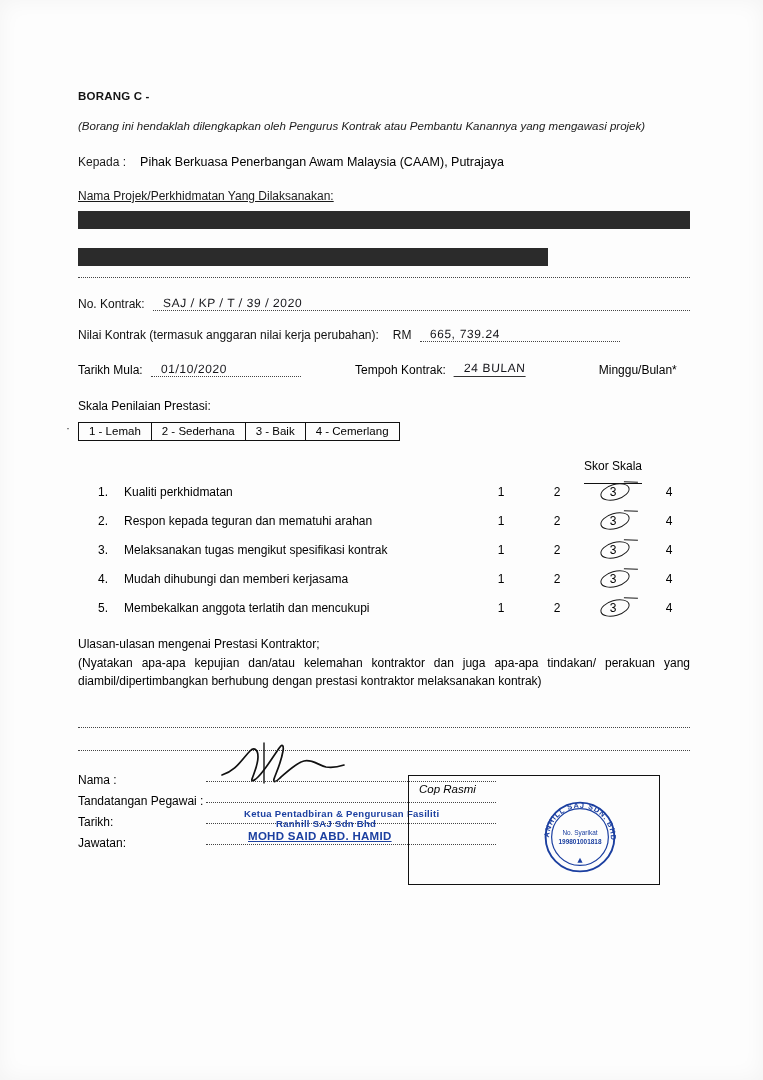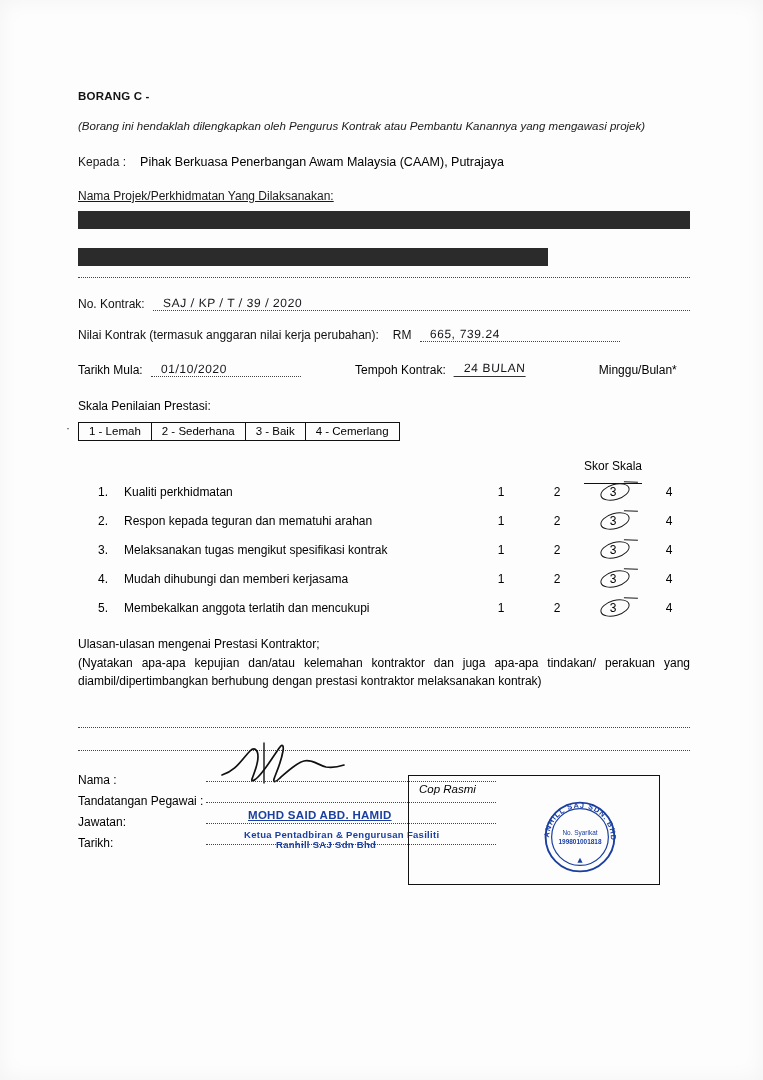--- a/index.html
+++ b/index.html
@@ -488,33 +488,33 @@
       </div>
 
       <div class="sig-row">
         <div class="lbl">Tandatangan Pegawai :</div>
         <div class="fill2">
             <div class="dotline"></div>
           </div>
       </div>
 
       <div class="sig-row">
-        <div class="lbl">Jawatan:</div>
-        <div class="fill2">
-          <div class="dotline"></div>
-          <span class="blue name">MOHD SAID ABD. HAMID</span>
-        </div>
-      </div>
-
-      <div class="sig-row">
         <div class="lbl">Tarikh:</div>
         <div class="fill2">
           <div class="dotline"></div>
           <span class="blue pos1">Ketua Pentadbiran &amp; Pengurusan Fasiliti</span>
           <span class="blue pos2">Ranhill SAJ Sdn Bhd</span>
+        </div>
+      </div>
+
+      <div class="sig-row">
+        <div class="lbl">Jawatan:</div>
+        <div class="fill2">
+          <div class="dotline"></div>
+          <span class="blue name">MOHD SAID ABD. HAMID</span>
         </div>
       </div>
 
       <div class="cop-box">
         <div class="cap">Cop Rasmi</div>
 
         <svg class="stamp" viewBox="0 0 100 100">
           <defs>
             <path id="arcTop" d="M 14,52 A 36,36 0 1 1 86,52"></path>
           </defs>

